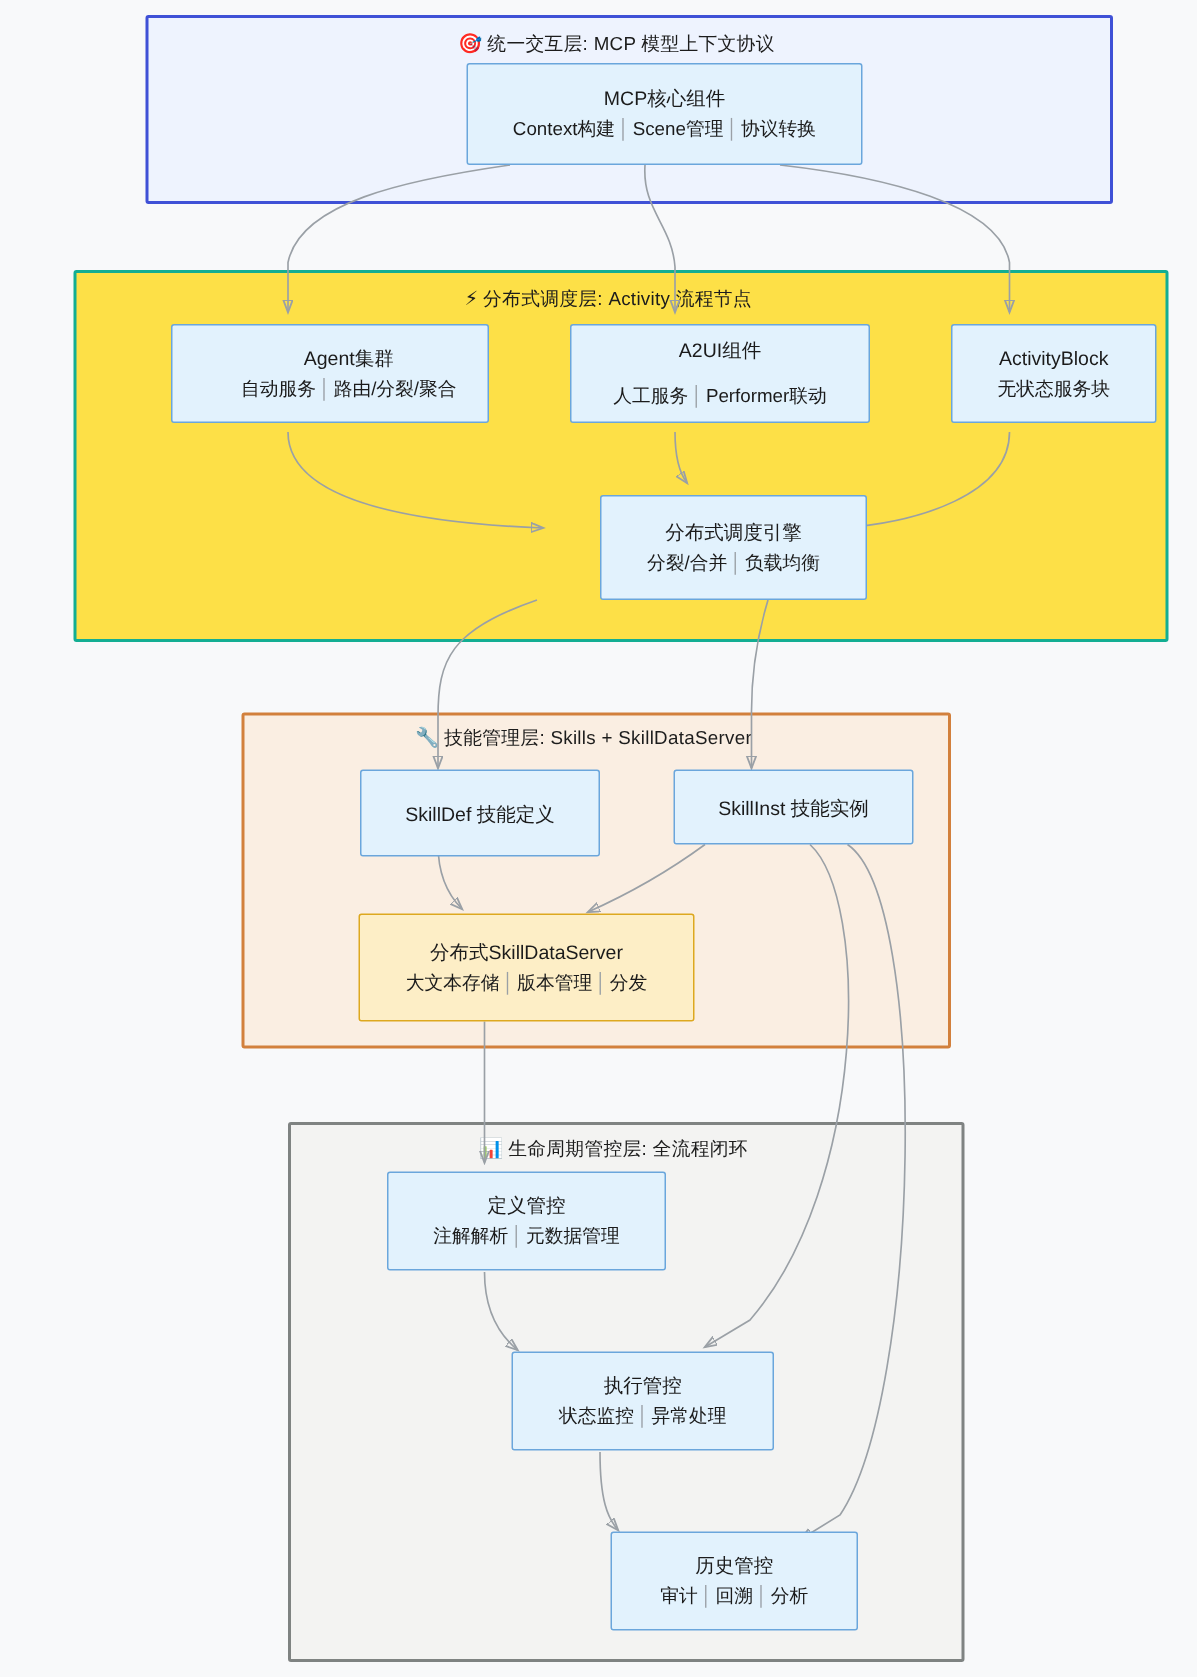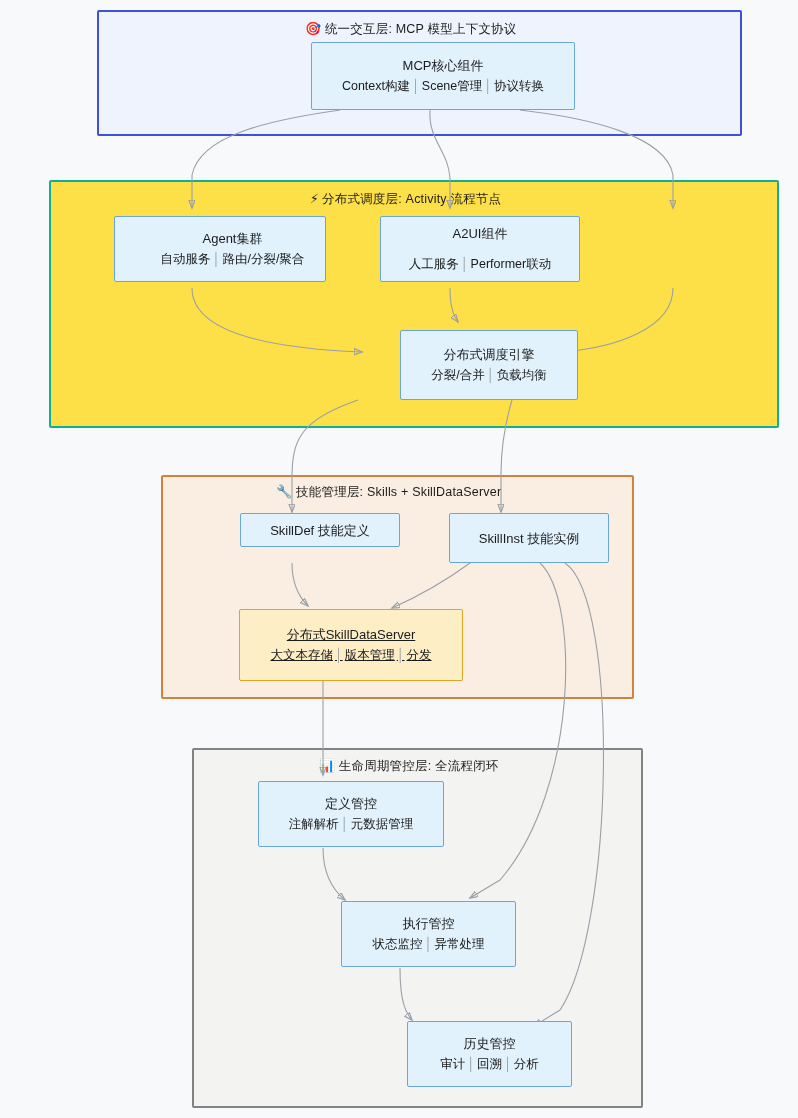--- a/index.html
+++ b/index.html
@@ -54,21 +54,20 @@
     color: #1b1b1b;
     line-height: 21px;
     z-index: 5;
     margin-left: 28px;
   }
   .node .l1 { font-size: 13px; }
   .node .l2 { font-size: 12.5px; }
   .node.accent {
     border-color: #dda81f;
     background: #fdeec6;
-    text-decoration: underline;
   }
   .sep { color: #9aa0a6; padding: 0 2px; }
 
   
   #edges {
     position: absolute;
     left: 0; top: 0;
     width: 798px; height: 1118px;
     z-index: 2;
     pointer-events: none;
@@ -148,35 +147,41 @@
     </div>
   </div>
 
   <div class="node" style="left:352px; top:216px; width:200px; height:66px;gap:10px;">
     <div class="l1">A2UI组件</div>
     <div class="l2">
       <span>人工服务</span><span class="sep">│</span><span>Performer联动</span>
     </div>
   </div>
 
+  <div class="node" style="left:606px; top:216px; width:137px; height:66px;">
+    <div class="l1">ActivityBlock</div>
+    <div class="l2">
+      <span>无状态服务块</span>
+    </div>
+  </div>
 
   <div class="node" style="left:372px; top:330px; width:178px; height:70px;">
     <div class="l1">分布式调度引擎</div>
     <div class="l2">
       <span>分裂/合并</span><span class="sep">│</span><span>负载均衡</span>
     </div>
   </div>
 
   <div class="layer layer-skill" style="left:161px; top:475px; width:473px; height:224px;">
     <div class="layer-title" style="top:6px; padding:0 56px;">
       <span class="ic">🔧</span><span>技能管理层: Skills + SkillDataServer</span>
     </div>
   </div>
 
-  <div class="node" style="left:212px; top:513px; width:160px; height:34px;">
+  <div class="node" style="left:212px; top:513px; width:160px; height:58px;">
     <div class="l1">SkillDef 技能定义</div>
   </div>
 
   <div class="node" style="left:421px; top:513px; width:160px; height:50px;">
     <div class="l1">SkillInst 技能实例</div>
   </div>
 
   <div class="node accent" style="left:211px; top:609px; width:224px; height:72px;">
     <div class="l1">分布式SkillDataServer</div>
     <div class="l2">

